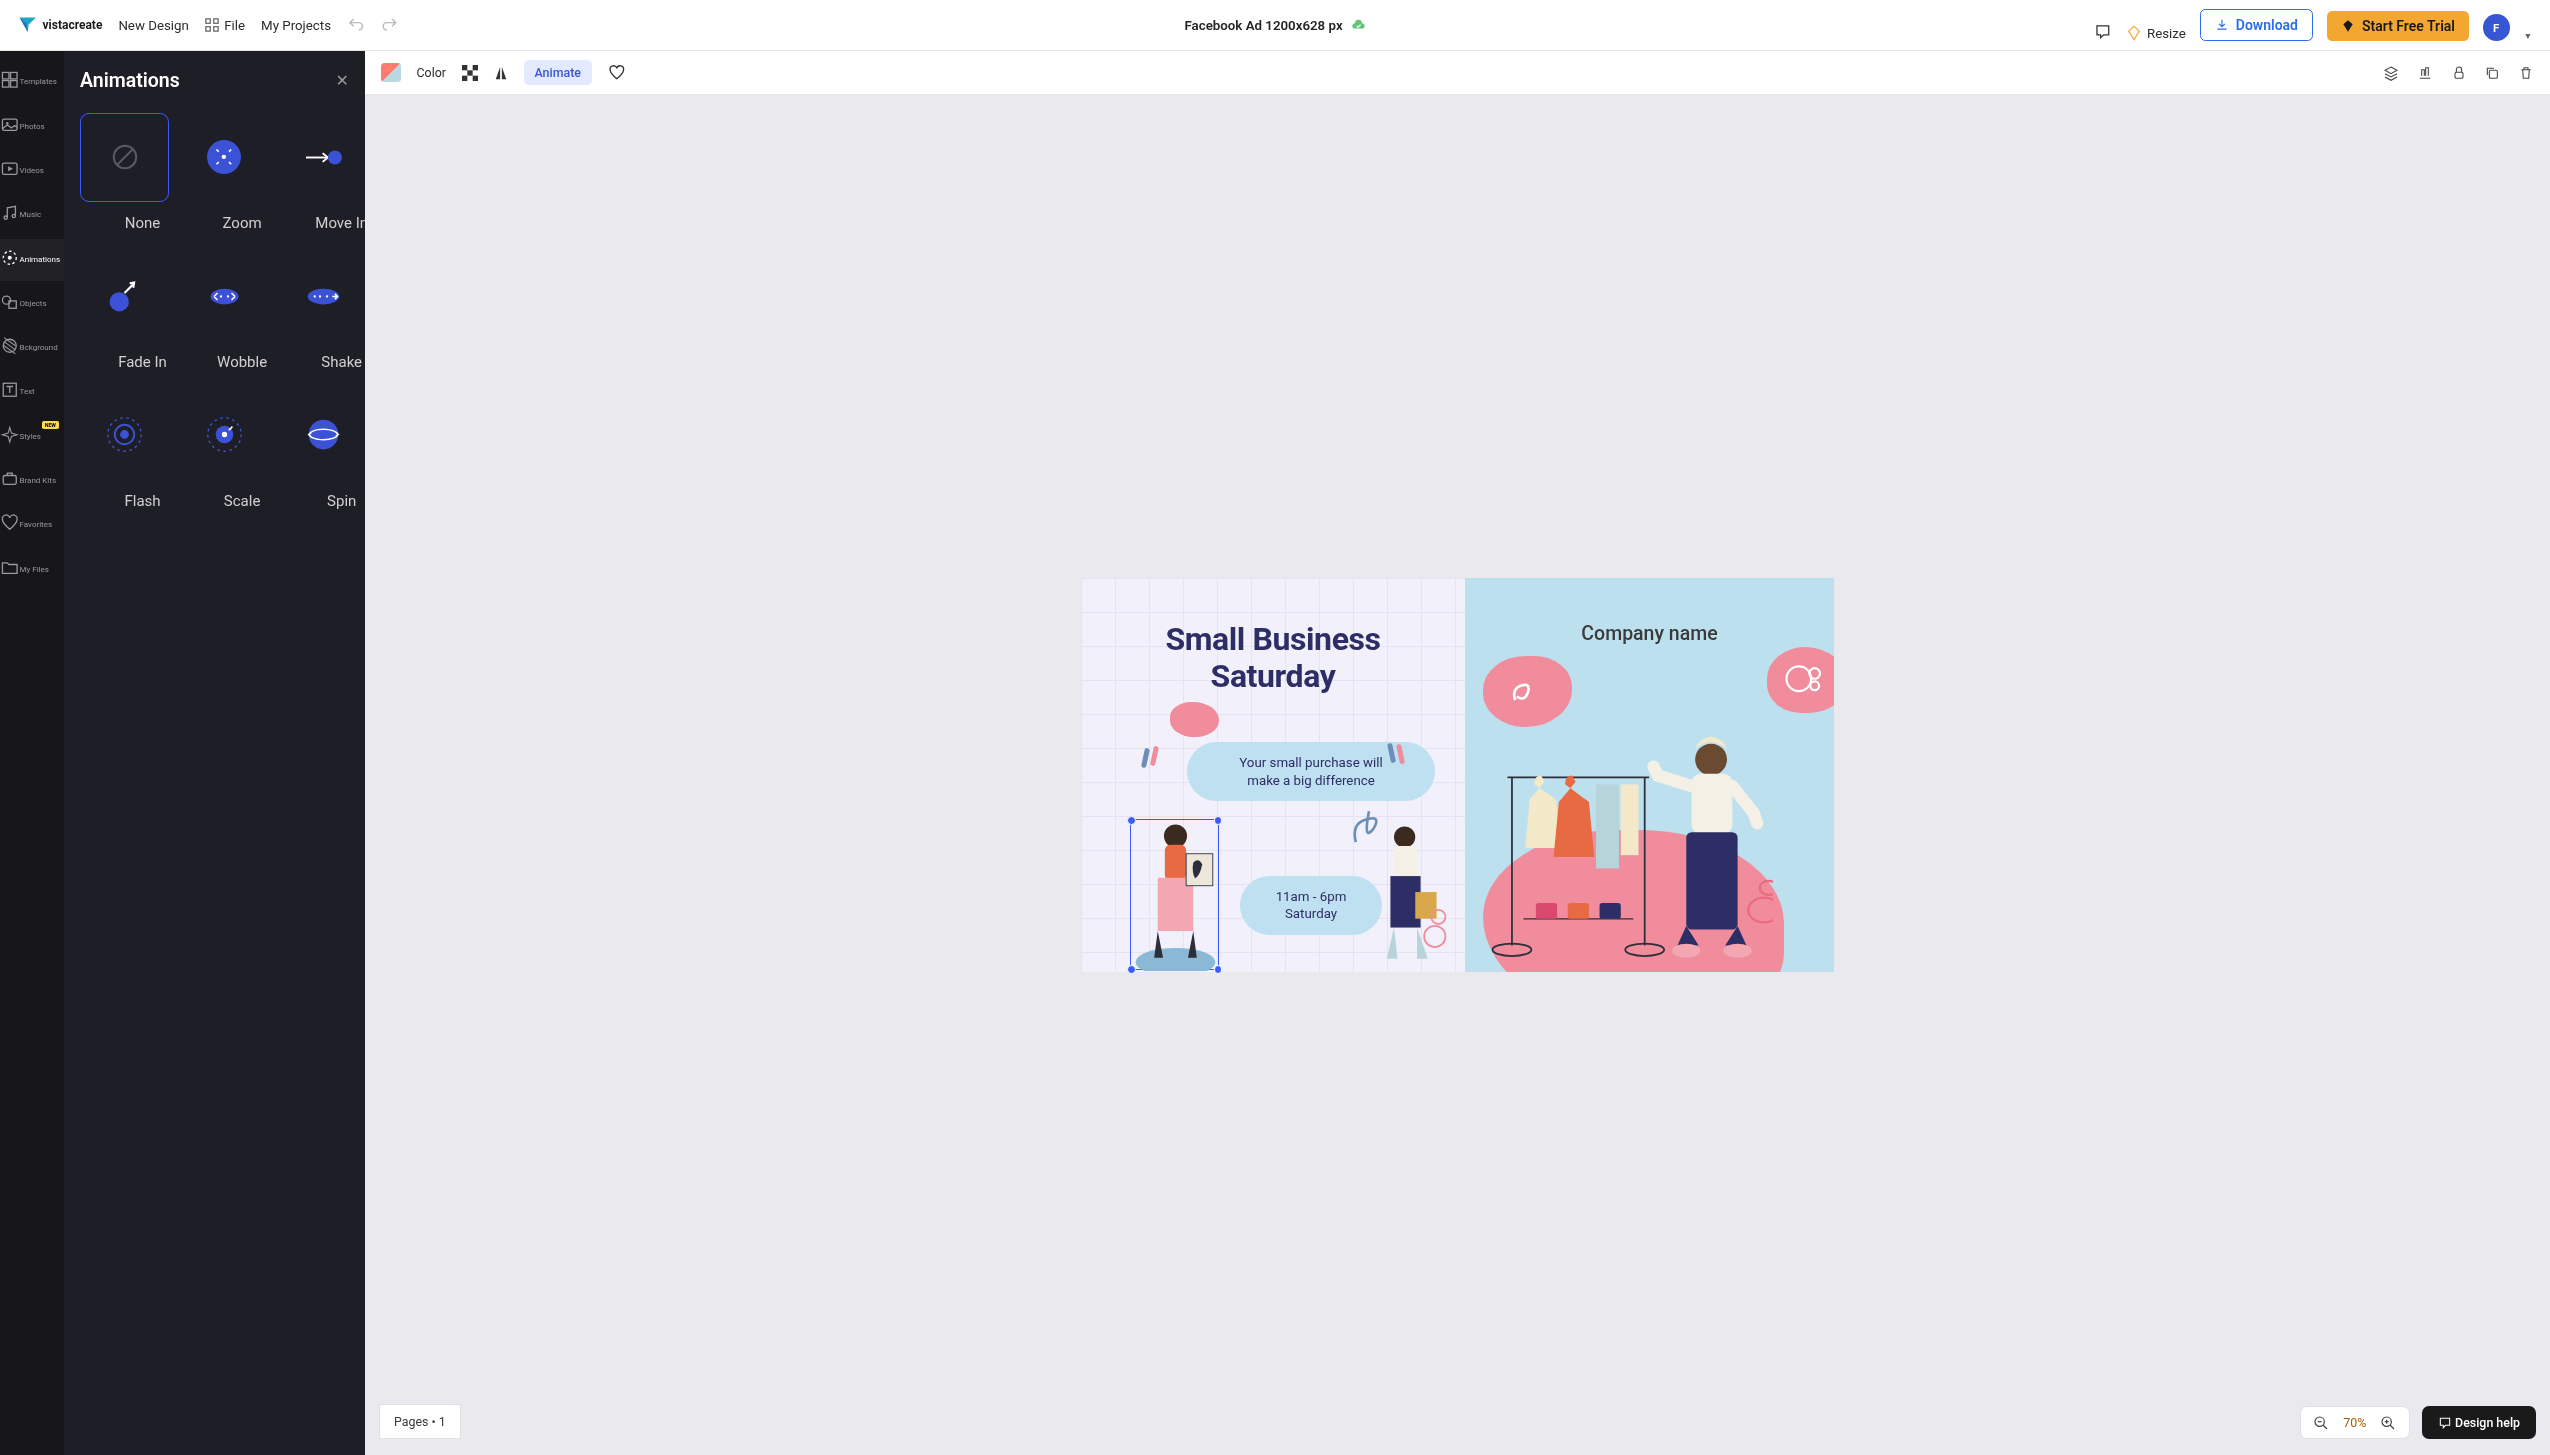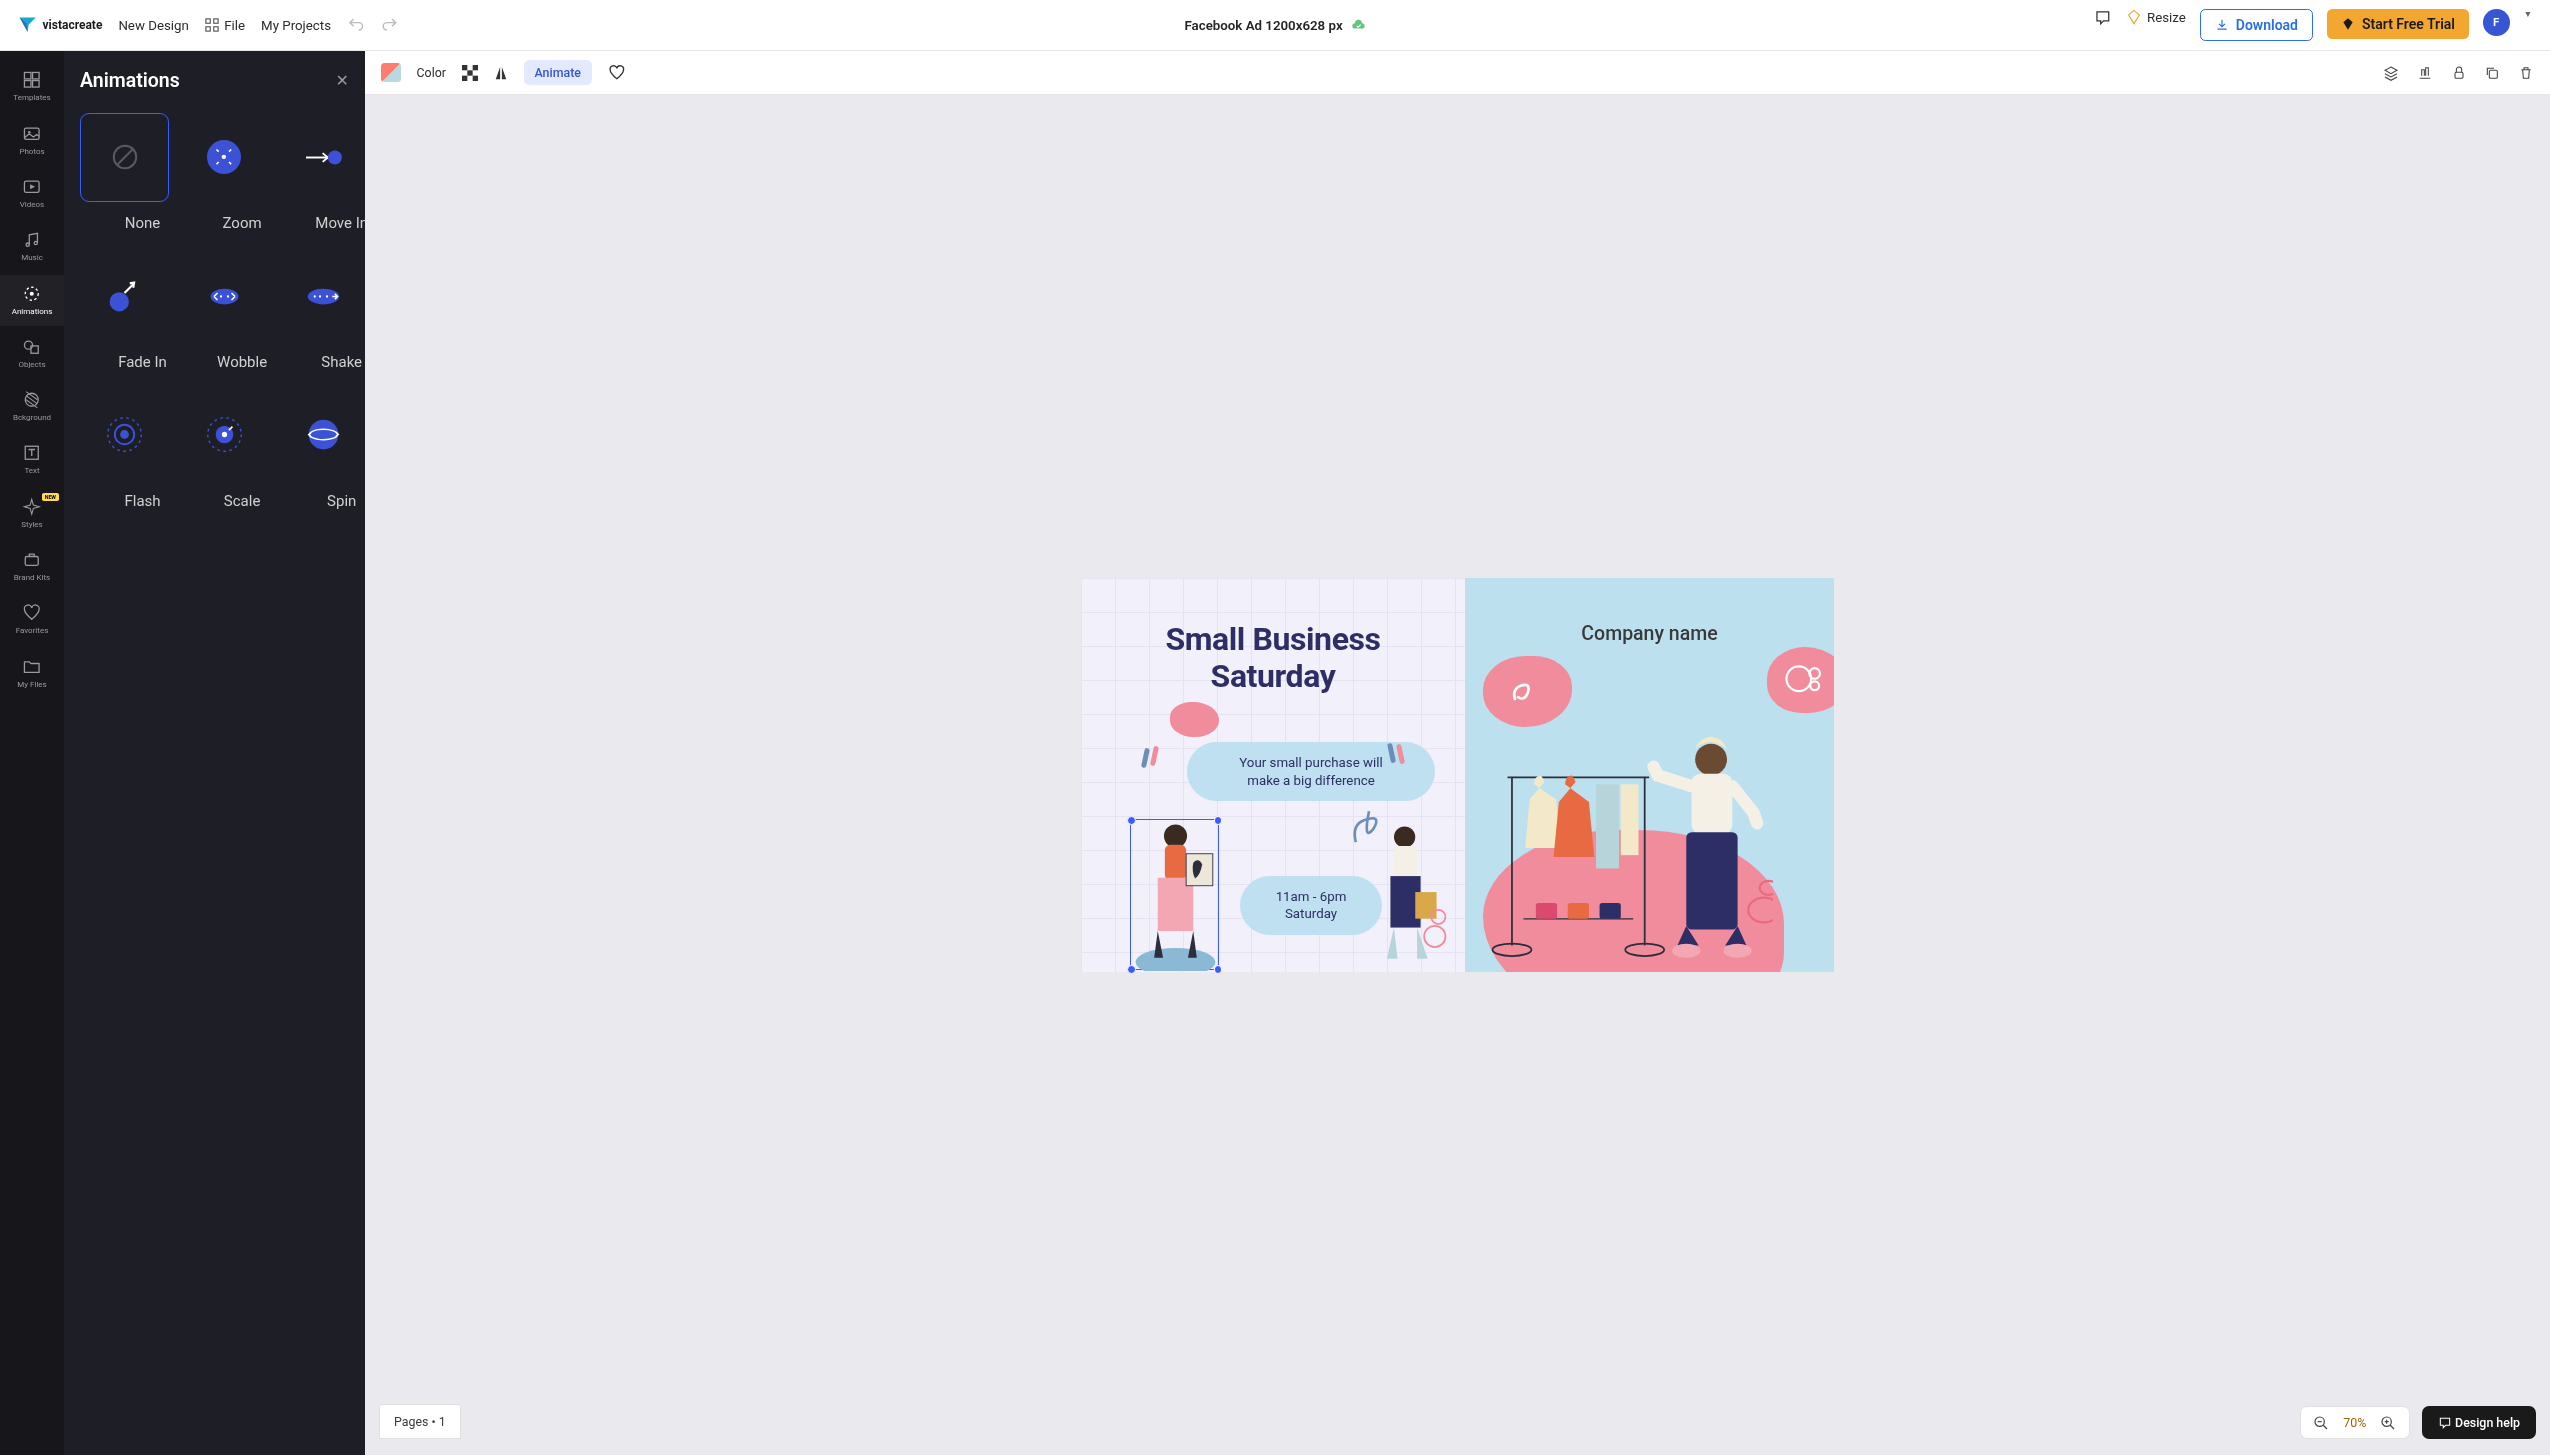--- a/index.html
+++ b/index.html
@@ -6,33 +6,33 @@
 html, body { width: 100%; height: 100%; overflow: hidden; background: #fff; }
 
 
 .header { height: 51px; display: flex; align-items: center; padding: 0 17.7px; border-bottom: 0.9px solid #e6e6e6; gap: 16px; position: relative; }
 .logo { display: flex; align-items: center; gap: 5.3px; font-weight: 700; font-size: 12px; color: #1a1a1a; }
 .logo-mark { width: 19.5px; height: 19.5px; }
 .header-item { font-size: 13.3px; color: #2c2c2c; cursor: pointer; display: flex; align-items: center; gap: 5.3px; }
 .header-icon-btn { width: 17.7px; height: 17.7px; color: #9a9a9a; }
 .header-center { position: absolute; left: 50%; transform: translateX(-50%); display: flex; align-items: center; gap: 8.9px; }
 .doc-title { font-size: 13.3px; font-weight: 600; color: #252525; }
-.header-right { margin-left: auto; display: flex; align-items: flex-start; gap: 14px; }
+.header-right { margin-left: auto; display: flex; align-items: flex-end; gap: 14px; }
 .btn { font-size: 14px; font-weight: 600; padding: 7px 14px; border-radius: 5.3px; cursor: pointer; display: flex; align-items: center; gap: 7px; border: none; }
 .btn-outline { background: #fff; border: 1.8px solid #2a6eea; color: #2a6eea; }
 .btn-primary { background: #f4a730; color: #1a1a1a; }
 .avatar { width: 26.6px; height: 26.6px; border-radius: 50%; background: #3756d4; color: #fff; display: flex; align-items: center; justify-content: center; font-size: 11.5px; font-weight: 600; }
 .caret { font-size: 8.9px; color: #666; }
 
 
 .main { display: flex; height: calc(100% - 51px); }
 
 
 .rail { width: 64px; background: #16161b; display: flex; flex-direction: column; align-items: center; padding-top: 10.6px; gap: 1.8px; overflow-y: auto; }
-.rail-item { width: 100%; display: flex; flex-direction: column; align-items: center; padding: 8.9px 0 10.6px; cursor: pointer; position: relative; }
+.rail-item { width: 100%; display: flex; flex-direction: row; align-items: center; padding: 8.9px 0 10.6px; cursor: pointer; position: relative; }
 .rail-item.active { background: rgba(255,255,255,0.05); }
 .rail-icon { width: 19.5px; height: 19.5px; color: #9a9a9a; margin-bottom: 3.5px; }
 .rail-label { font-size: 8px; color: #9a9a9a; }
 .rail-item.active .rail-icon, .rail-item.active .rail-label { color: #fff; }
 .new-badge { position: absolute; top: 5.3px; right: 5.3px; background: #ffdb4d; color: #000; font-size: 5.3px; font-weight: 700; padding: 0.9px 2.7px; border-radius: 1.8px; }
 
 
 .sidepanel { width: 301px; background: #1e1e26; color: #fff; padding: 17.7px 16px; overflow-y: auto; }
 .sidepanel-header { display: flex; justify-content: space-between; align-items: center; margin-bottom: 21px; }
 .sidepanel-title { font-size: 19.5px; font-weight: 600; }

